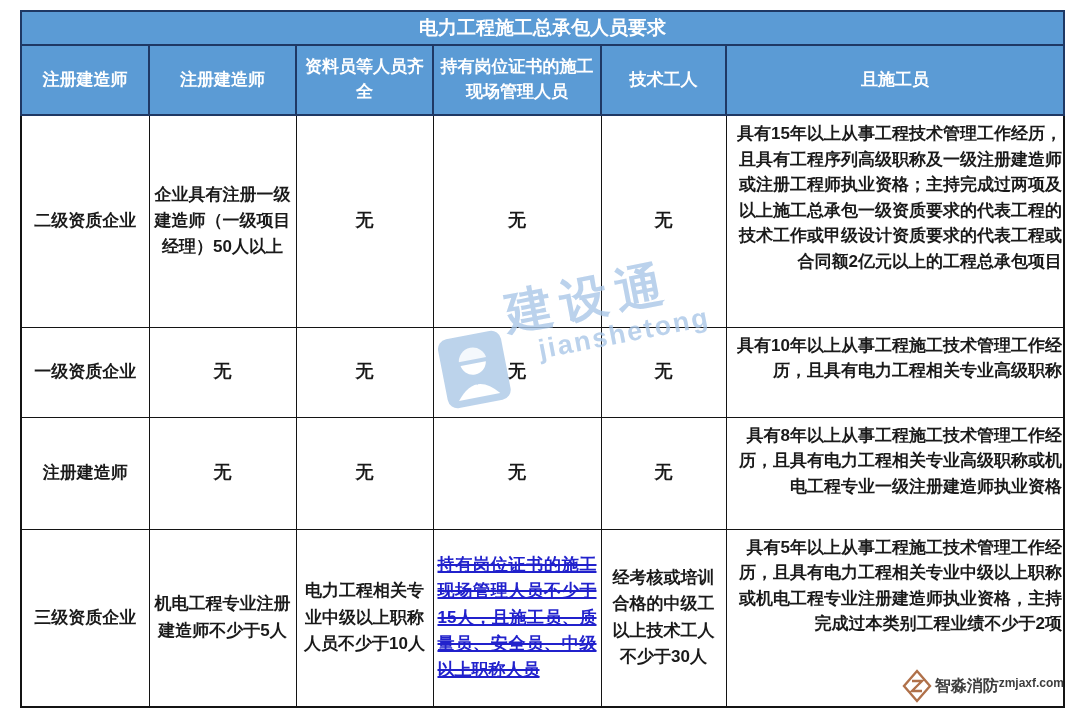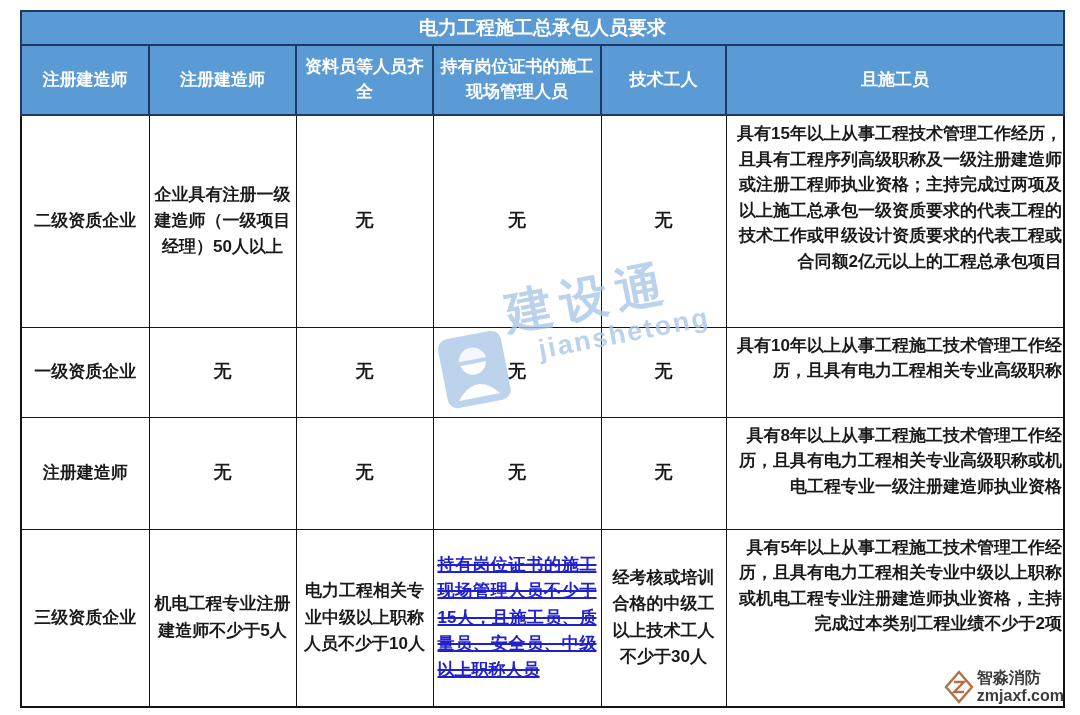--- a/index.html
+++ b/index.html
@@ -106,25 +106,25 @@
   
   .logo{
     position:absolute;
     right:16px;top:669px;
     display:flex;align-items:center;
     z-index:6;
   }
   .logo-icon{width:30px;height:34px;flex:0 0 auto;}
   .logo-text{
     margin-left:3px;
-    display:flex;flex-direction:column;
+    display:flex;
     color:#3d3d3d;
   }
   .logo-cn{font-size:16px;font-weight:700;line-height:1.1;white-space:nowrap;}
-  .logo-site{font-size:16px;font-weight:700;line-height:1.1;white-space:nowrap;}
+  .logo-site{font-size:12px;font-weight:700;line-height:1.1;white-space:nowrap;}
 </style>
 </head>
 <body>
 
 <div class="page">
 
   <table class="req">
     <colgroup>
       <col style="width:128px">
       <col style="width:147px">

